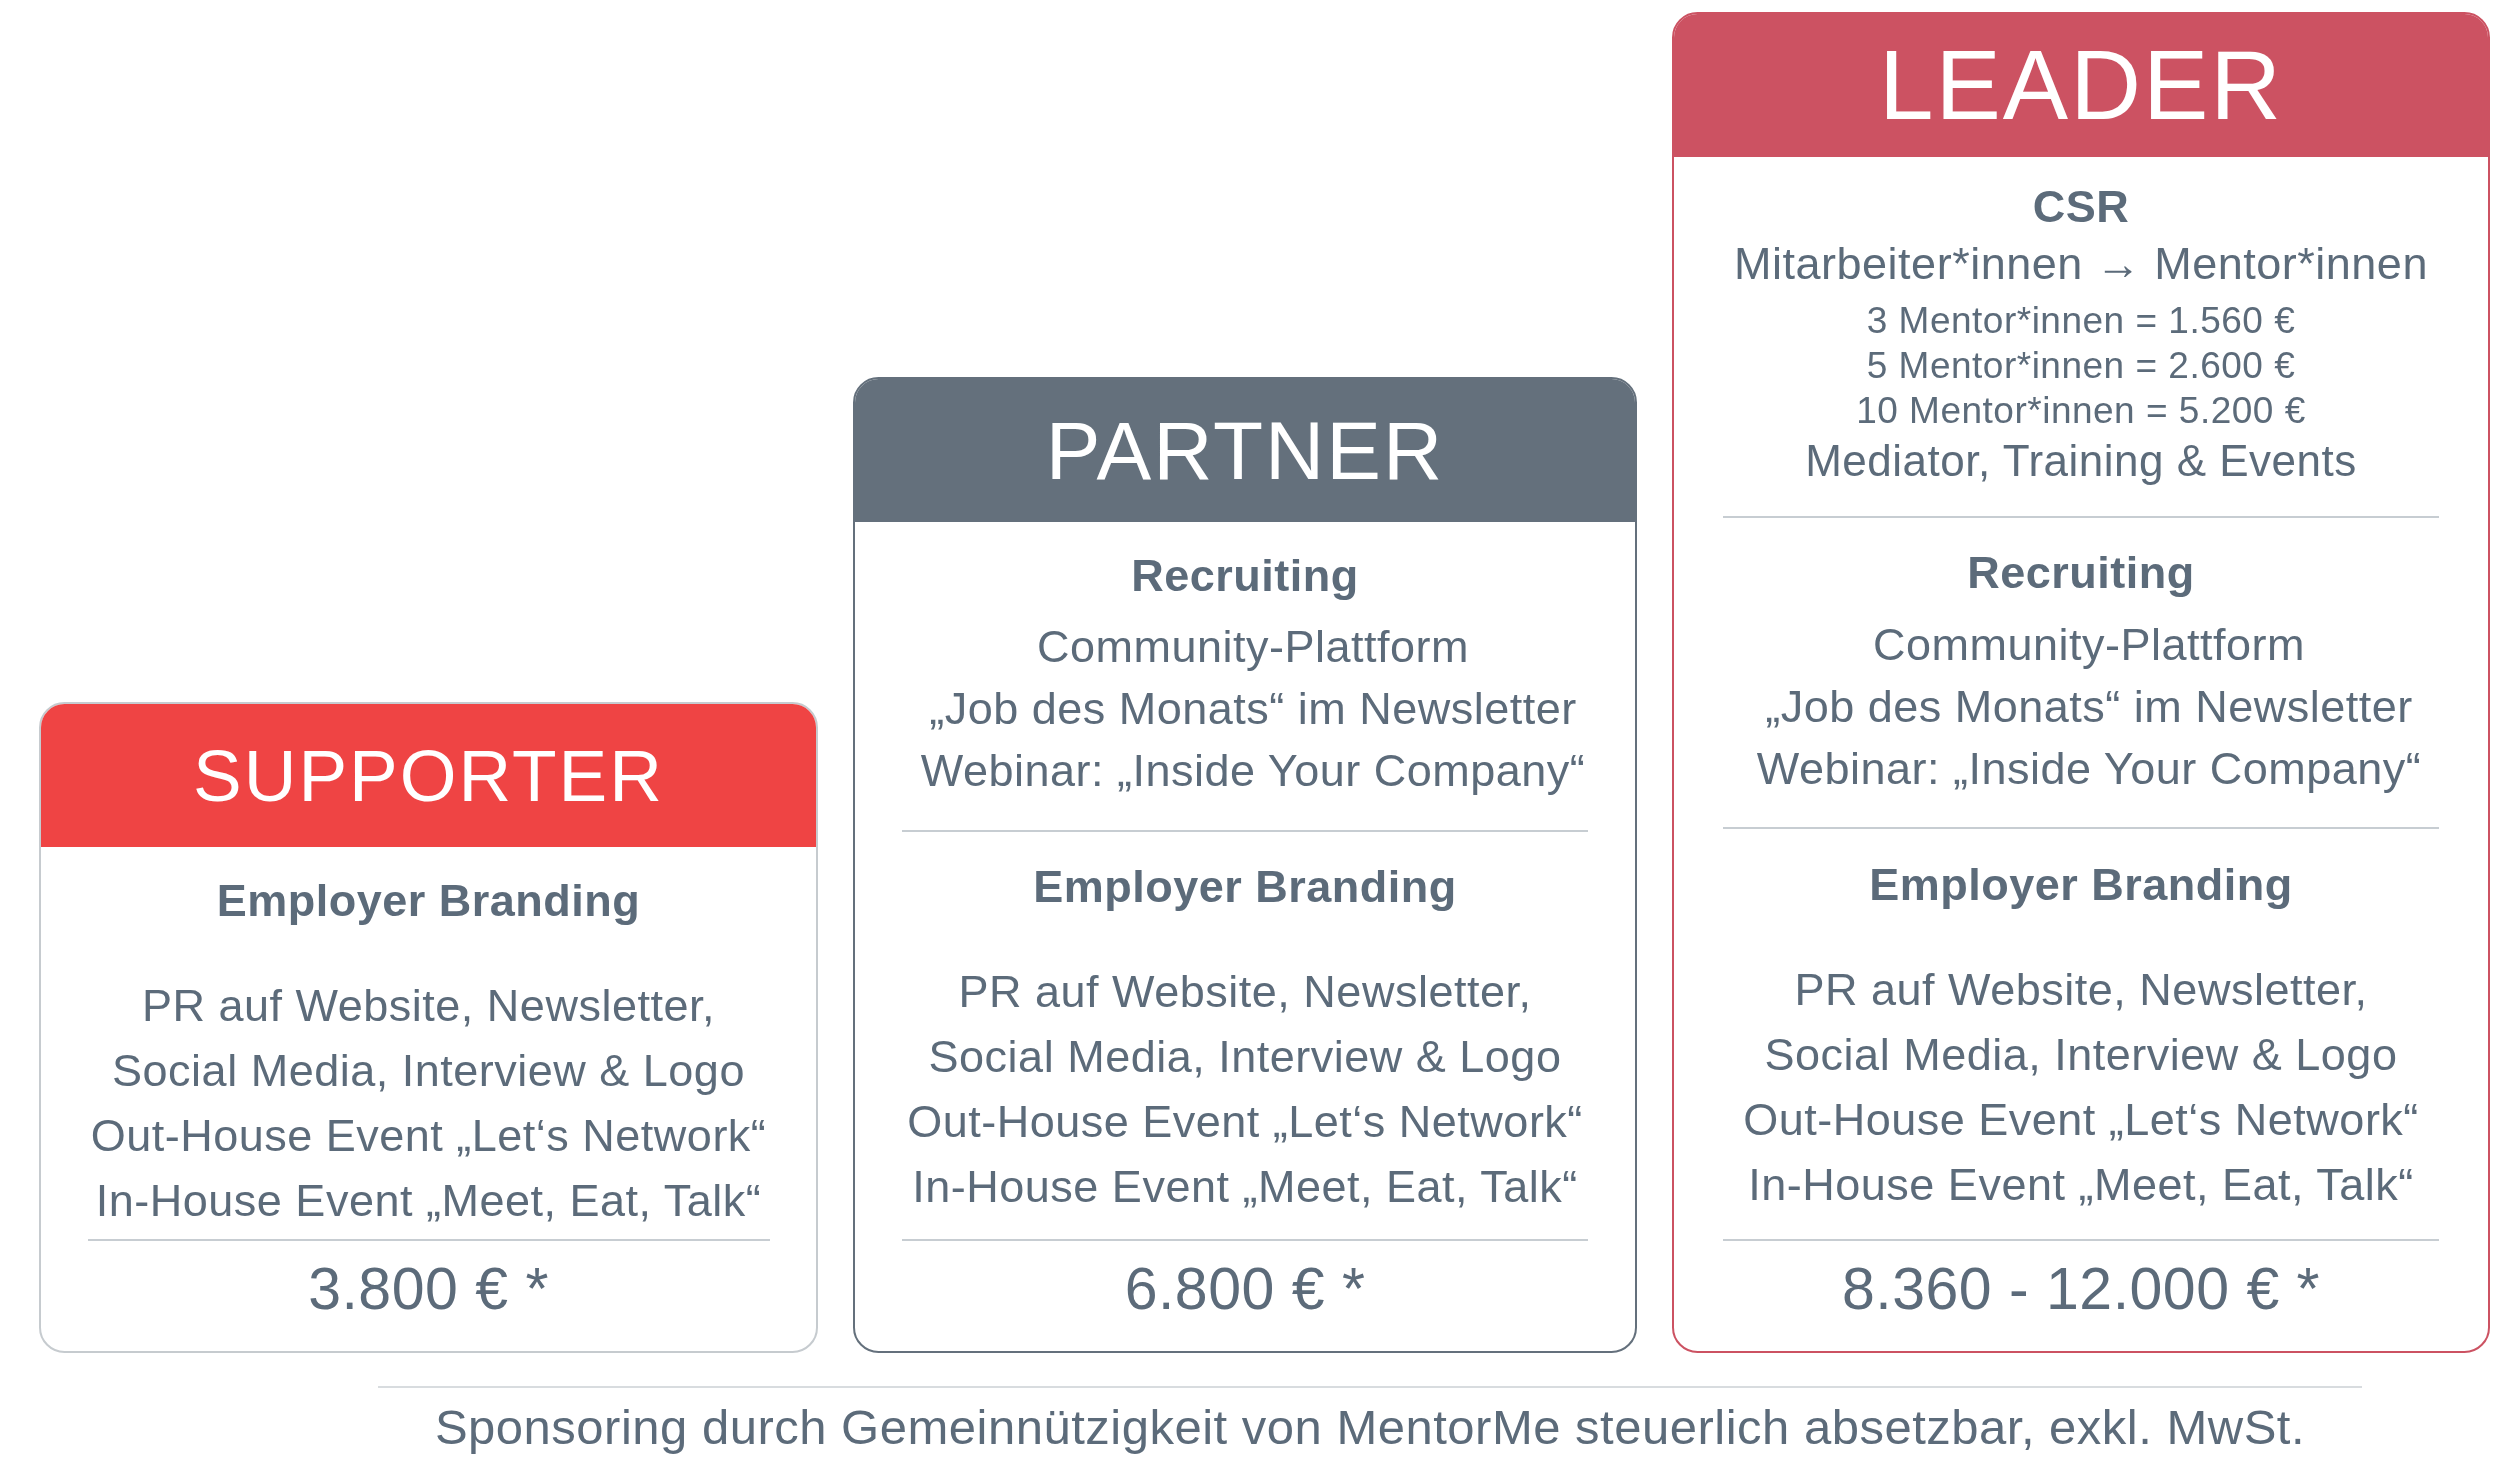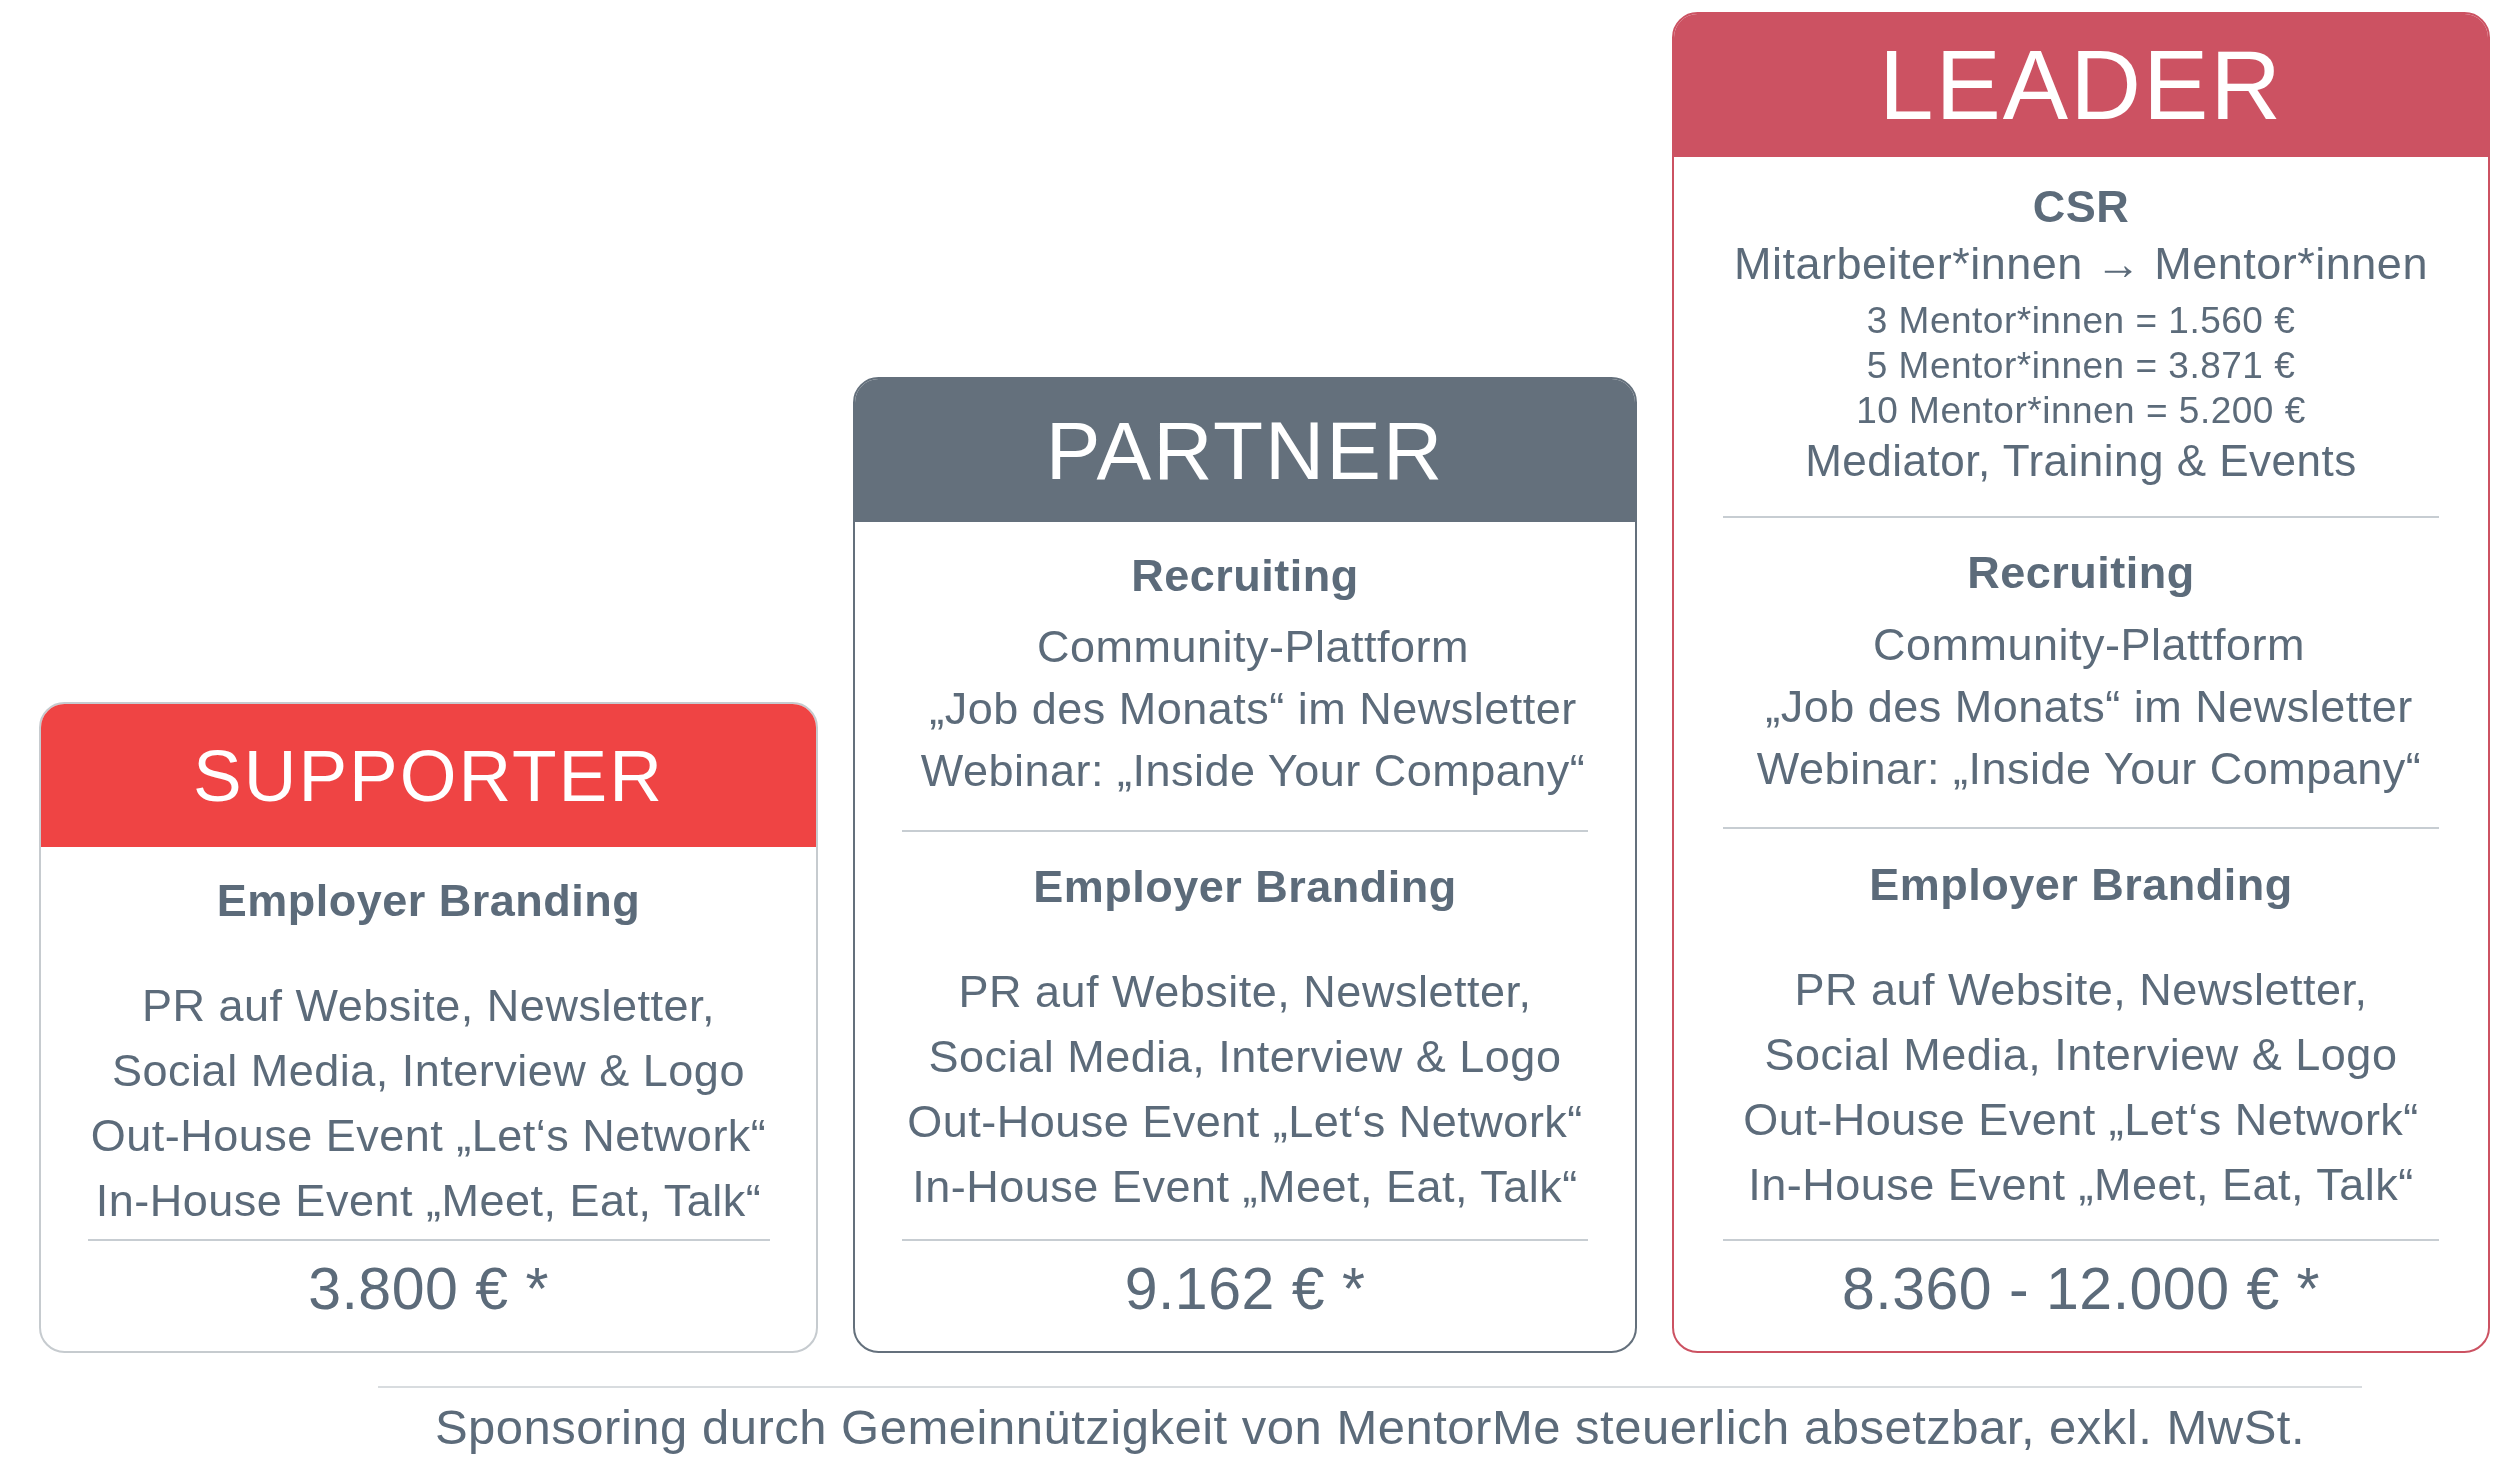--- a/index.html
+++ b/index.html
@@ -155,36 +155,36 @@
           <div class="section-heading">Employer Branding</div>
           <div class="feature-lines">
             <div>PR auf Website, Newsletter,</div>
             <div>Social Media, Interview &amp; Logo</div>
             <div>Out-House Event „Let‘s Network“</div>
             <div>In-House Event „Meet, Eat, Talk“</div>
           </div>
         </div>
         <div class="price-section">
           <hr class="divider">
-          <div class="price">9.162 € *</div>
+          <div class="price">6.800 € *</div>
         </div>
       </div>
     </div>
 
     <div class="card leader">
       <div class="card-header">
         <span>LEADER</span>
       </div>
       <div class="card-body">
         <div class="section csr-section">
           <div class="section-heading">CSR</div>
           <div class="csr-subtitle">Mitarbeiter*innen → Mentor*innen</div>
           <div class="csr-tiers">
             <div>3 Mentor*innen = 1.560 €</div>
-            <div>5 Mentor*innen = 3.871 €</div>
+            <div>5 Mentor*innen = 2.600 €</div>
             <div>10 Mentor*innen = 5.200 €</div>
           </div>
           <div class="csr-extras">Mediator, Training &amp; Events</div>
         </div>
         <hr class="divider">
         <div class="section recruiting-section" style="margin-top:0;">
           <div class="section-heading">Recruiting</div>
           <div class="feature-lines">
             <div>Community-Plattform</div>
             <div>„Job des Monats“ im Newsletter</div>

